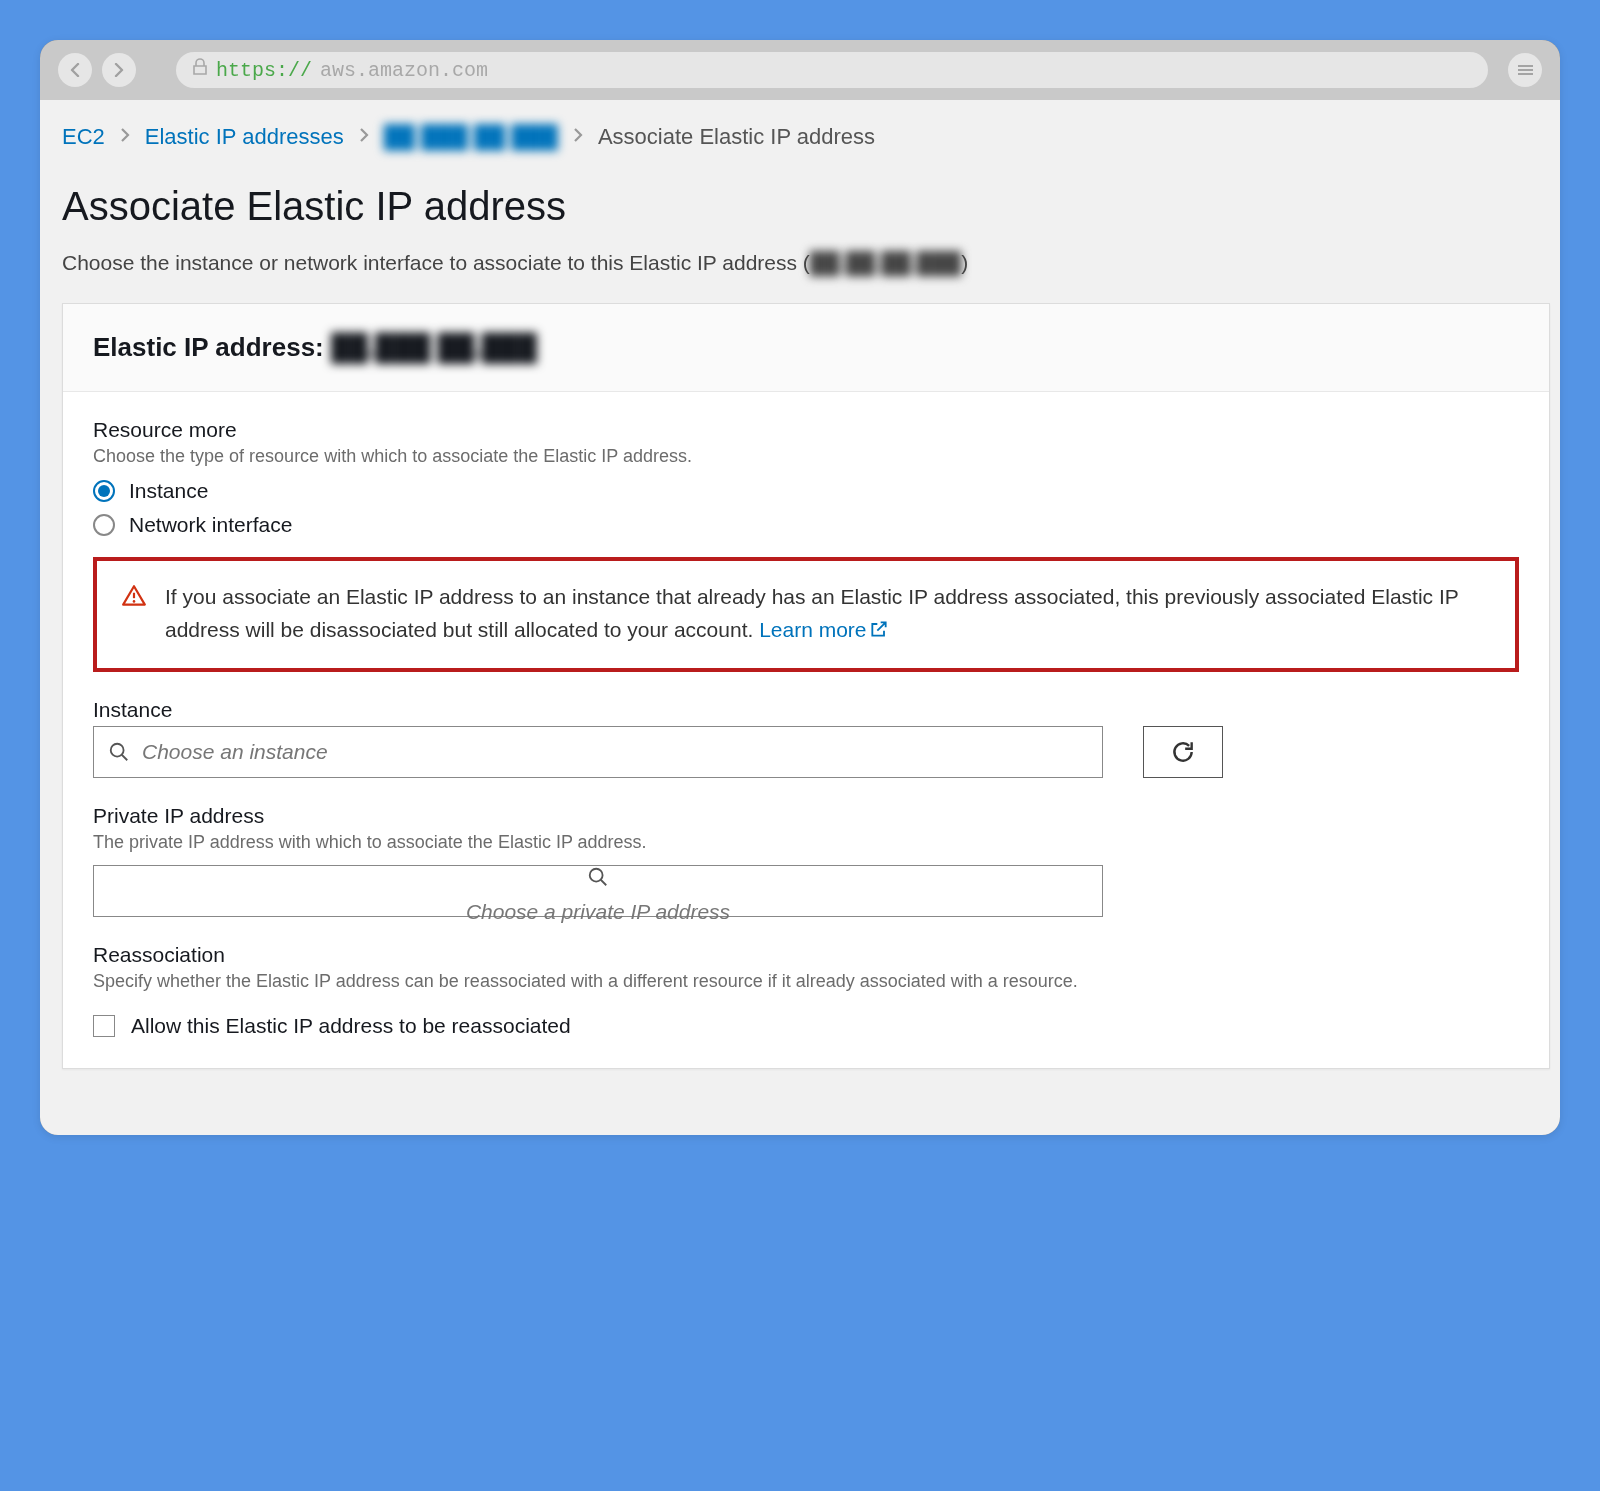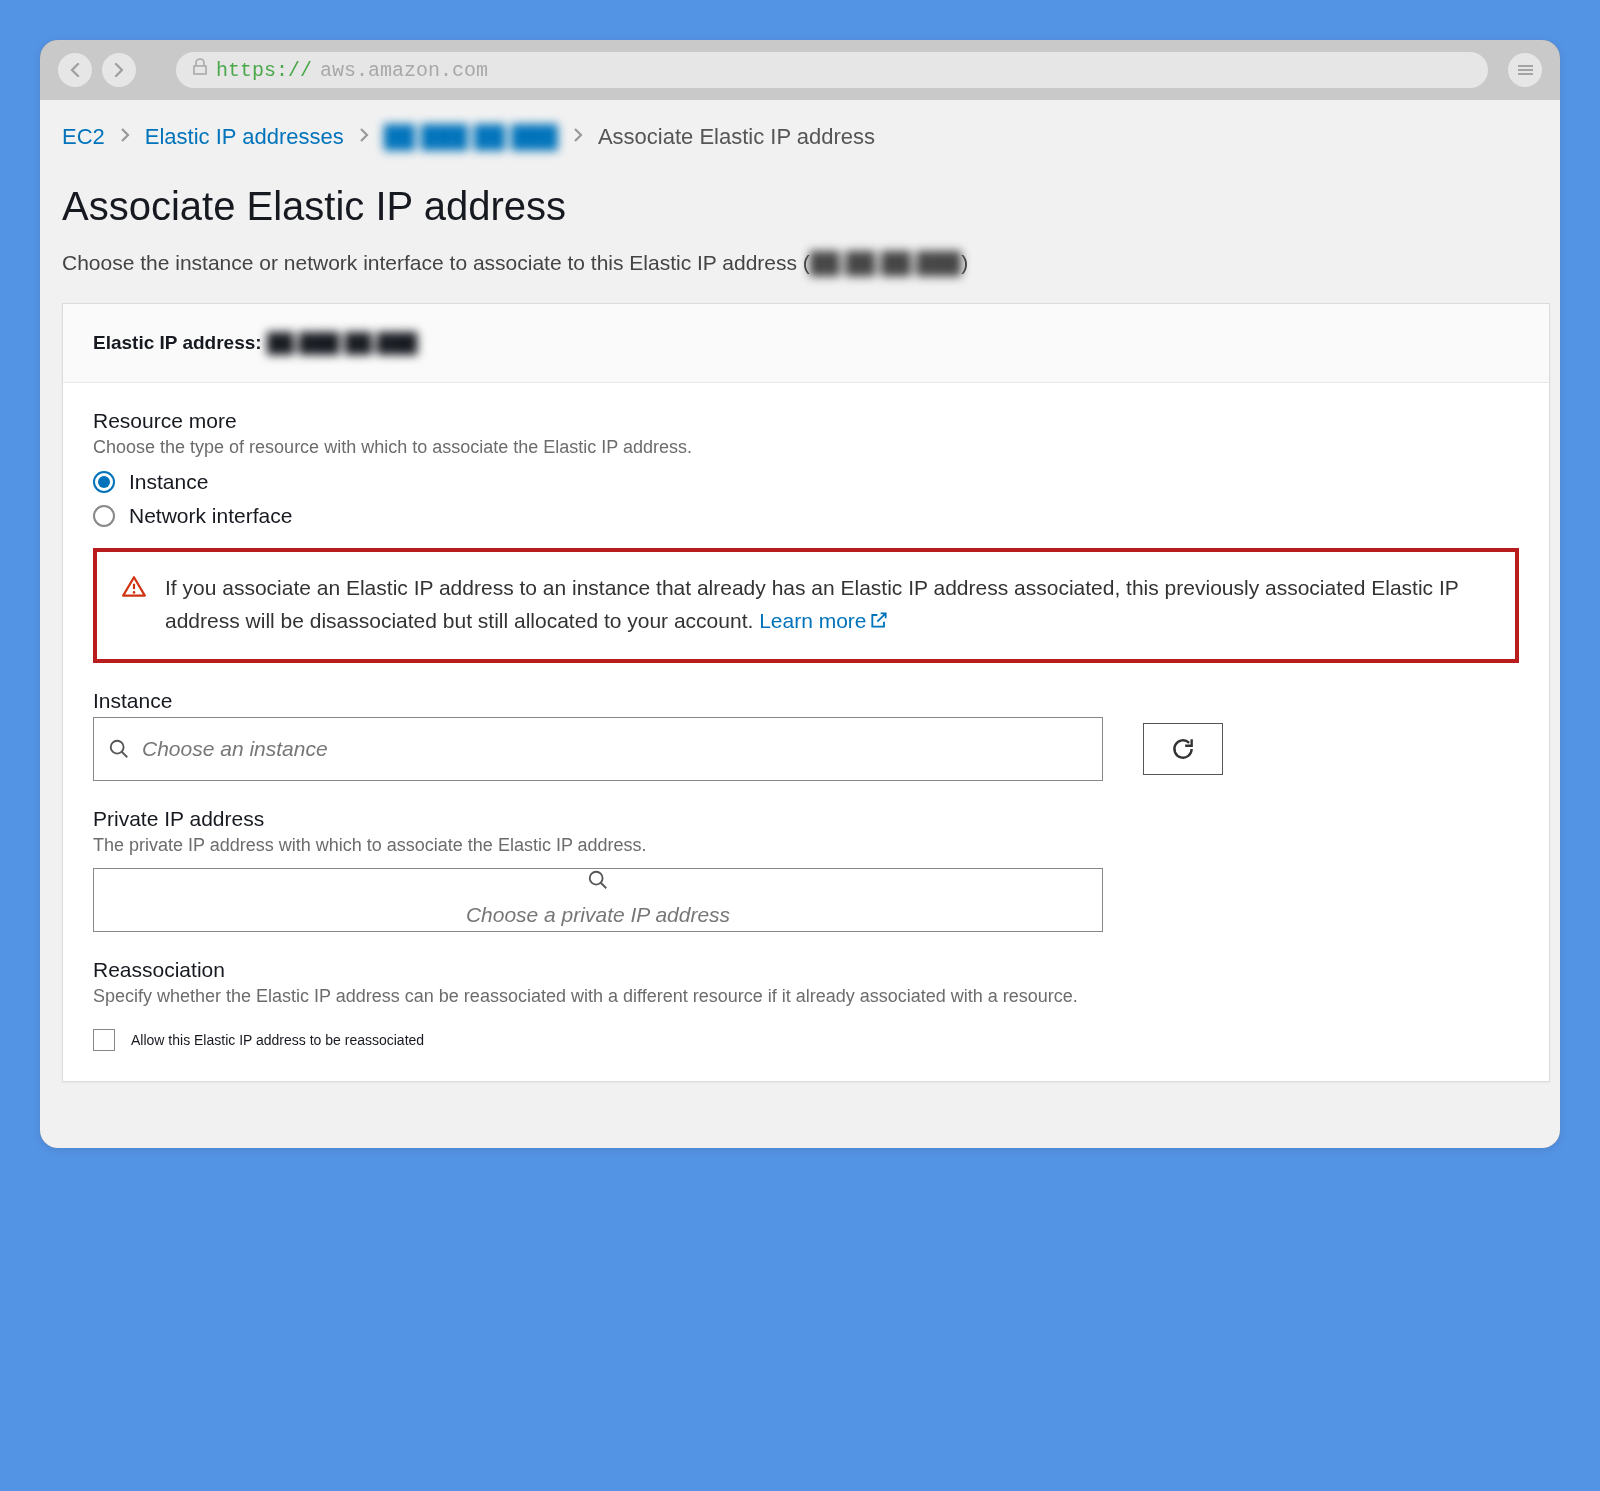--- a/index.html
+++ b/index.html
@@ -105,21 +105,21 @@
   .card {
     background: #fff;
     border: 1px solid #dcdcdc;
     margin: 0 10px 26px 10px;
     box-shadow: 0 1px 2px rgba(0,0,0,0.05);
   }
   .card-header {
     background: #fafafa;
     padding: 28px 30px;
     border-bottom: 1px solid #e8e8e8;
-    font-size: 19px;
+    font-size: 26px;
     font-weight: 700;
     color: #16191f;
   }
   .card-body {
     padding: 26px 30px 30px 30px;
   }
   .field-block { margin-bottom: 26px; }
   .field-label {
     font-size: 21px;
     color: #16191f;
@@ -179,21 +179,21 @@
     margin-left: 2px;
   }
   .search-row {
     display: flex;
     gap: 40px;
     align-items: center;
   }
   .search-input {
     flex: 0 1 1010px;
     border: 1px solid #888;
-    height: 64px;
+    height: 52px;
     display: flex;
     align-items: center;
     padding: 0 14px;
     gap: 12px;
     font-size: 21px;
     color: #777;
     font-style: italic;
     cursor: text;
     background: #fff;
   }
@@ -204,21 +204,21 @@
     background: #fff;
     display: flex;
     align-items: center;
     justify-content: center;
     cursor: pointer;
   }
   .checkbox-row {
     display: flex;
     align-items: center;
     gap: 16px;
-    font-size: 14px;
+    font-size: 21px;
     color: #16191f;
     margin-top: 22px;
     cursor: pointer;
   }
   .checkbox {
     width: 22px; height: 22px;
     border: 1px solid #888;
     background: #fff;
     flex-shrink: 0;
   }

